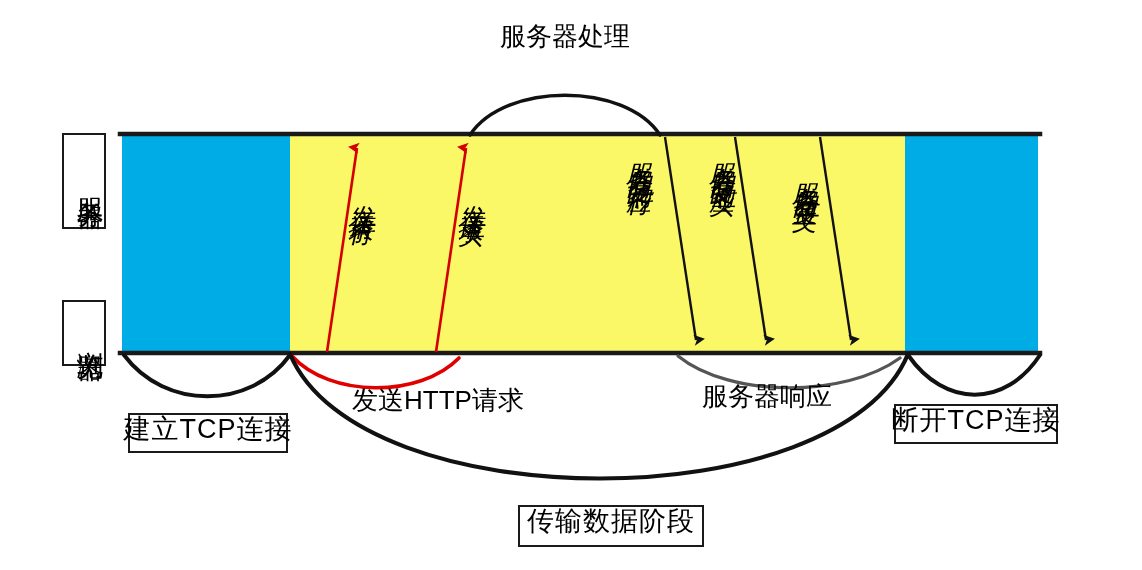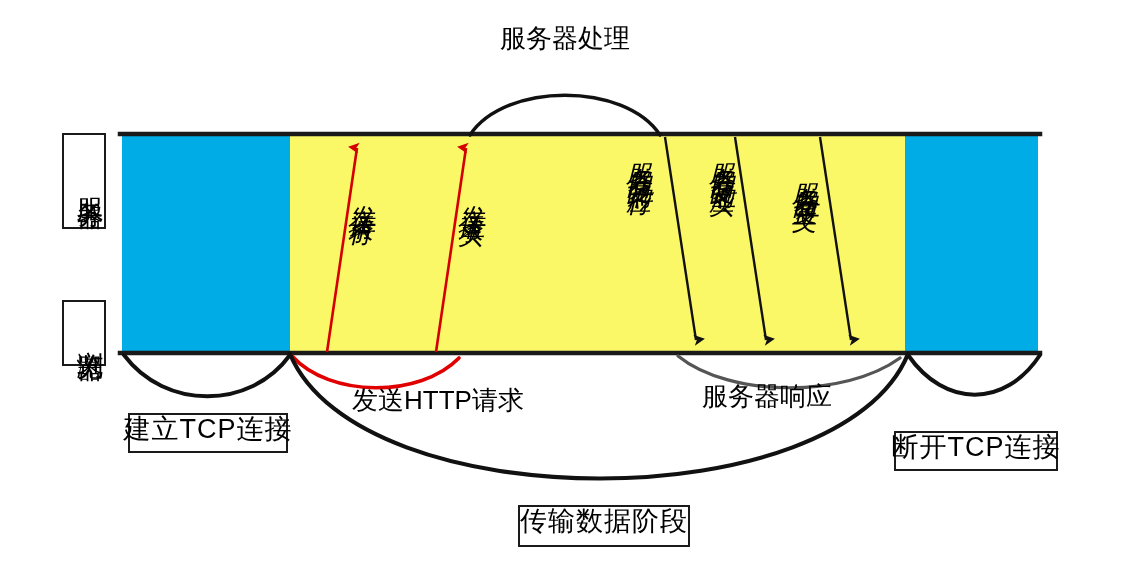--- a/index.html
+++ b/index.html
@@ -124,21 +124,21 @@
   </svg>
 
   <div class="boxed vbox" style="left:62px; top:133px; width:44px; height:96px;">
     <span>服务器</span>
   </div>
 
   <div class="boxed vbox" style="left:62px; top:300px; width:44px; height:66px;">
     <span>浏览器</span>
   </div>
 
-  <div class="plain center" style="left:465px; top:22px; width:200px;">
+  <div class="plain center" style="left:465px; top:22px; width:200px;font-family:Liberation Mono, monospace;">
     <div>服务器处理</div>
   </div>
 
   <div class="vlabel" style="left:344px; top:186px;">发送请求行</div>
 
   <div class="vlabel" style="left:454px; top:186px;">发送请求头</div>
 
   <div class="vlabel" style="left:622px; top:144px;">服务器回复响应行</div>
 
   <div class="vlabel" style="left:705px; top:144px;">服务器回复响应头</div>
@@ -146,21 +146,21 @@
   <div class="vlabel" style="left:788px; top:164px;">服务器回复正文</div>
 
   <div class="plain" style="left:352px; top:384px;">发送HTTP请求</div>
 
   <div class="plain" style="left:702px; top:380px;">服务器响应</div>
 
   <div class="boxed hbox" style="left:128px; top:413px; width:160px; height:40px;">
     <span>建立TCP连接</span>
   </div>
 
-  <div class="boxed hbox" style="left:894px; top:431px; width:164px; height:40px;">
+  <div class="boxed hbox" style="left:894px; top:404px; width:164px; height:40px;">
     <span>断开TCP连接</span>
   </div>
 
-  <div class="boxed hbox" style="left:518px; top:505px; width:172px; height:42px;">
+  <div class="boxed hbox" style="left:518px; top:505px; width:186px; height:42px;">
     <span>传输数据阶段</span>
   </div>
 
 </div>
 
 </body></html>

